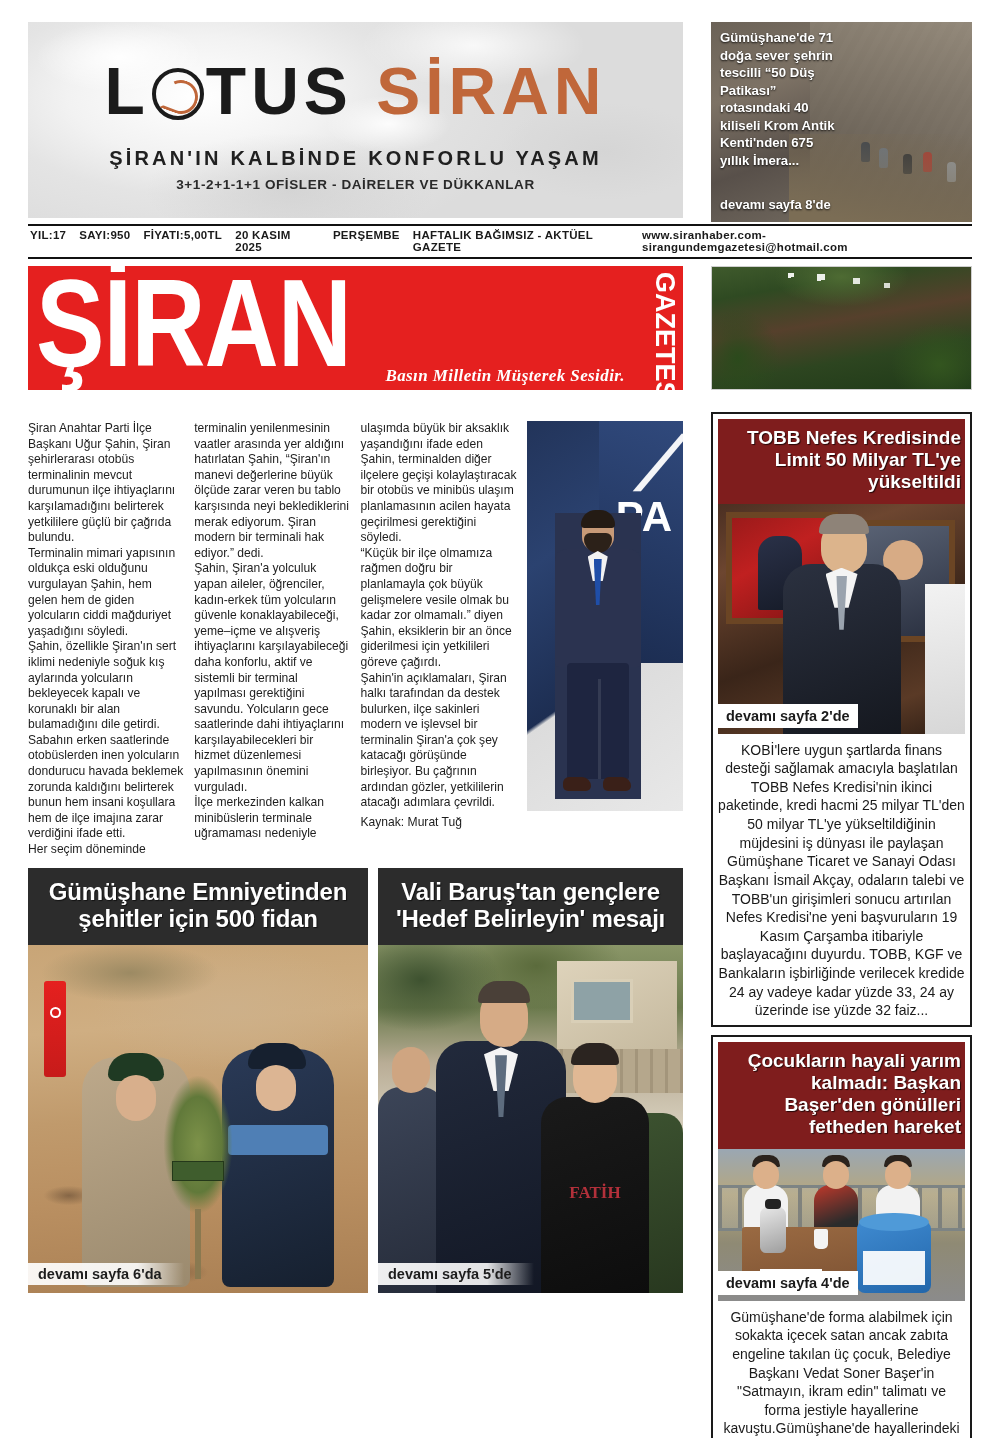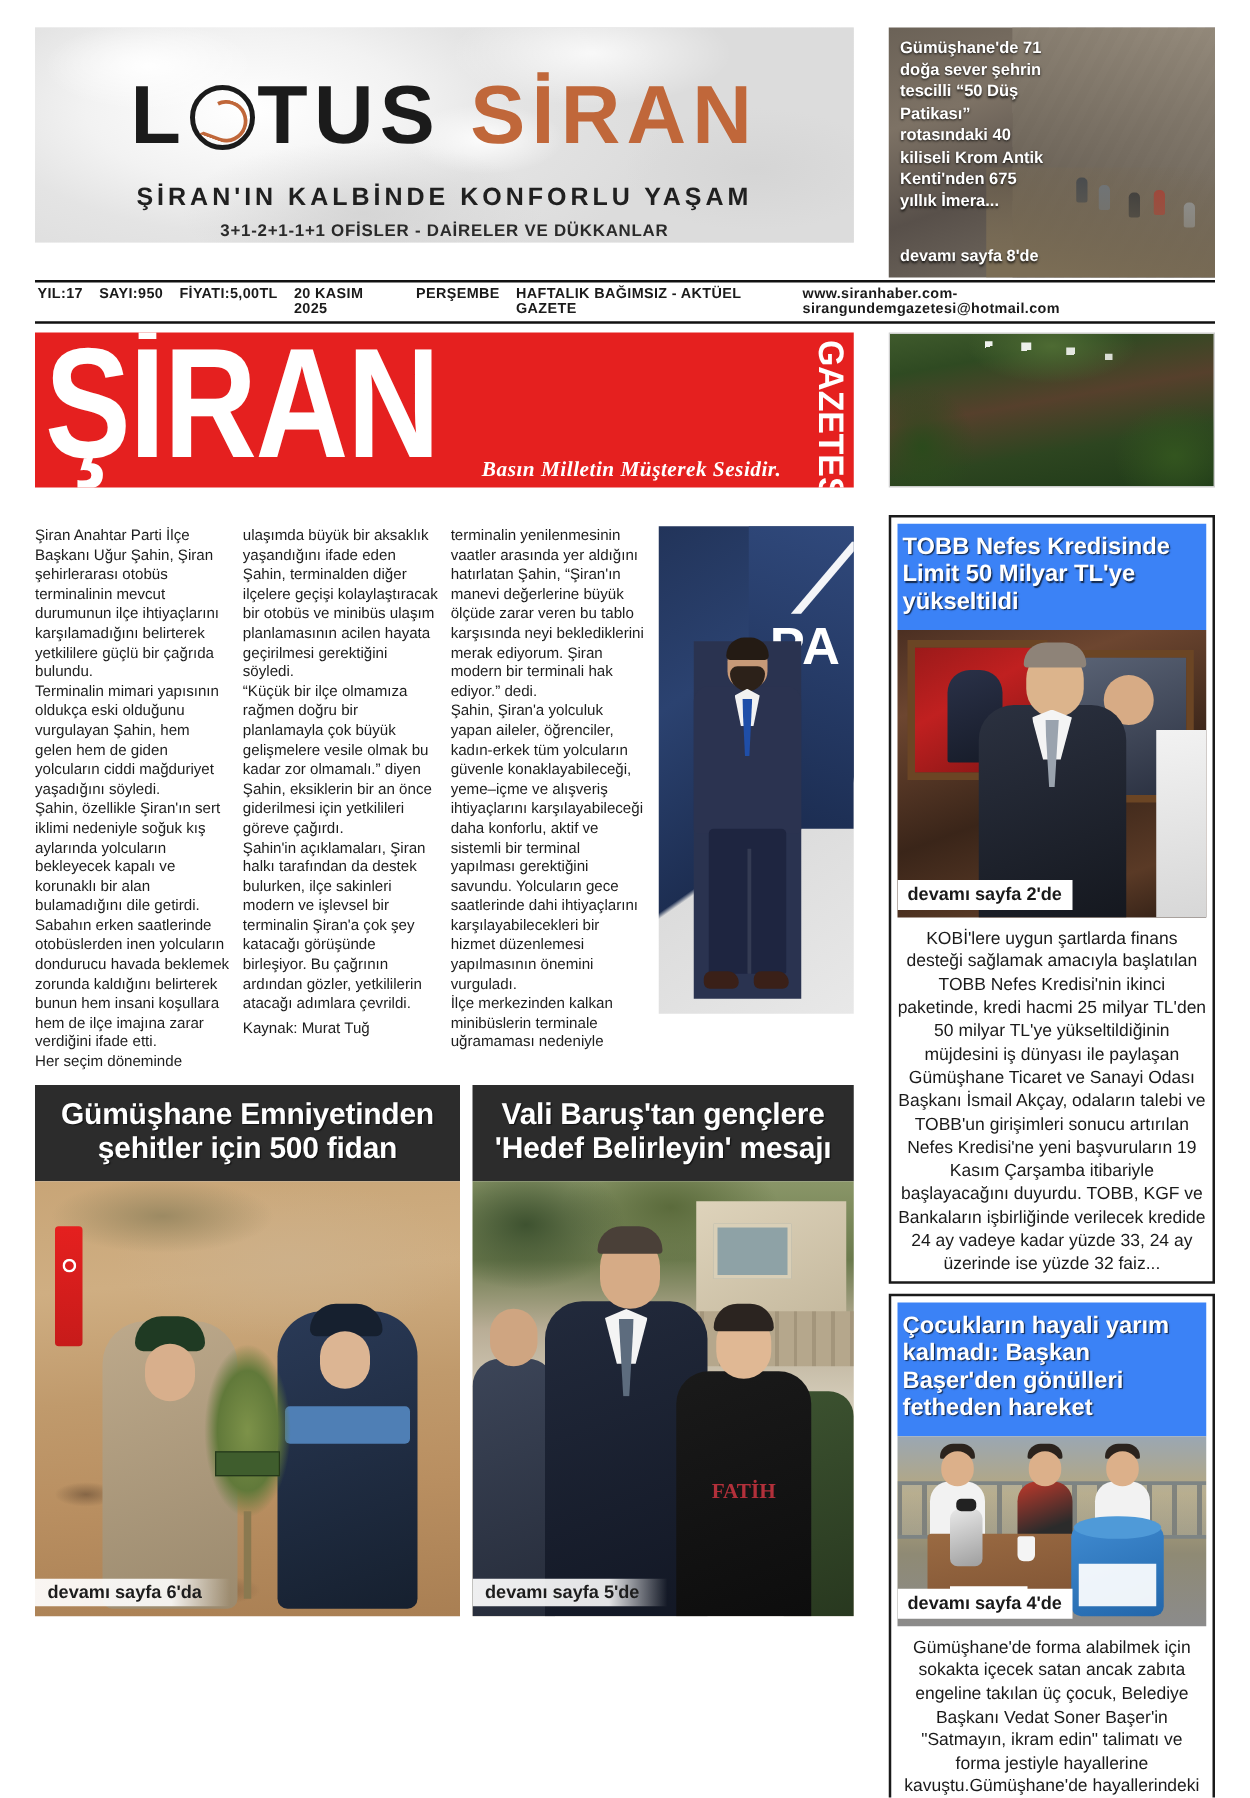--- a/index.html
+++ b/index.html
@@ -9,21 +9,21 @@
     background: #ffffff;
     font-family: "Liberation Sans", sans-serif;
     overflow: hidden;
     position: relative;
   }
   .page { width: 1000px; height: 1438px; position: relative; padding: 0 28px; }
 
   
   .top-row { display: flex; gap: 0; height: 218px; padding-top: 22px; }
   .ad-banner {
-    width: 655px; height: 172px; position: relative;
+    width: 655px; height: 196px; position: relative;
     background:
       radial-gradient(ellipse 340px 160px at 26% 38%, #ffffff 0%, #f2f2f2 38%, #e4e4e4 62%, #dcdcdc 100%),
       linear-gradient(128deg, #e9e9e9 0%, #f6f6f6 22%, #e0e0e0 45%, #f3f3f3 68%, #dedede 100%);
     overflow: hidden;
   }
   .ad-banner::before {
     content:""; position:absolute; inset:0;
     background:
       radial-gradient(ellipse 120px 50px at 14% 18%, rgba(255,255,255,.95), transparent 70%),
       radial-gradient(ellipse 160px 60px at 68% 12%, rgba(255,255,255,.8), transparent 70%),
@@ -254,22 +254,22 @@
   .v-boy .face{position:absolute;left:32px;top:-46px;width:44px;height:52px;border-radius:22px;background:#e0b894;}
   .v-boy .hair{position:absolute;left:30px;top:-54px;width:48px;height:22px;border-radius:24px 24px 4px 4px;background:#2b2420;}
   .v-boy .logo{position:absolute;left:50%;transform:translateX(-50%);top:86px;color:#b2303a;font-size:17px;font-weight:800;font-family:"Liberation Serif",serif;}
   .v-side1{position:absolute;left:0;bottom:0;width:66px;height:206px;background:linear-gradient(160deg,#3c4558,#262c3a);border-radius:22px 22px 0 0;}
   .v-side1 .face{position:absolute;left:14px;top:-40px;width:38px;height:46px;border-radius:19px;background:#cfa581;}
   .v-side2{position:absolute;right:0;bottom:0;width:56px;height:180px;background:linear-gradient(160deg,#3c5230,#28381f);border-radius:20px 20px 0 0;}
 
   
   .rbox { border: 2px solid #1a1a1a; padding: 5px; }
   .rhead {
-    background: #3b82f6; color:#fff; font-weight:800; font-size: 19px;
-    line-height: 1.17; text-align:left; padding: 8px 4px 10px;
+    background: #7f1d1d; color:#fff; font-weight:800; font-size: 19px;
+    line-height: 1.17; text-align:right; padding: 8px 4px 10px;
     text-shadow: 1px 1px 1px rgba(0,0,0,.7);
   }
   .rphoto { position: relative; width:100%; overflow:hidden; }
   .rphoto.tobb { height: 230px;
     background: linear-gradient(160deg,#4b2f22 0%,#6d4630 22%,#3a2519 56%,#5a3a26 82%,#2d1d14 100%); }
   .tobb-frame{position:absolute;left:8px;top:8px;width:112px;height:112px;border:6px solid #6b4524;background:linear-gradient(150deg,#9b1a1a 0%,#c02020 40%,#7e1414 100%);}
   .tobb-frame::after{content:"";position:absolute;left:26px;top:18px;width:44px;height:74px;background:linear-gradient(160deg,#2a3148,#161b28);border-radius:18px 18px 2px 2px;}
   .tobb-frame2{position:absolute;right:10px;top:16px;width:108px;height:122px;border:6px solid #6b4524;background:linear-gradient(160deg,#5a6375,#2a3040);}
   .tobb-frame2::after{content:"";position:absolute;left:30px;top:14px;width:40px;height:40px;border-radius:20px;background:#d7ab85;}
   .tobb-man{position:absolute;left:50%;transform:translateX(-50%);bottom:0;width:118px;height:170px;background:linear-gradient(160deg,#2b3140,#15181f);border-radius:28px 28px 0 0;}
@@ -363,29 +363,29 @@
   <div class="main-grid">
 
     <div class="left-col">
 
 
       <div class="lead-body">
         <div class="col-txt" style="white-space:pre-line">Şiran Anahtar Parti İlçe Başkanı Uğur Şahin, Şiran şehirlerarası otobüs terminalinin mevcut durumunun ilçe ihtiyaçlarını karşılamadığını belirterek yetkililere güçlü bir çağrıda bulundu.
 Terminalin mimari yapısının oldukça eski olduğunu vurgulayan Şahin, hem gelen hem de giden yolcuların ciddi mağduriyet yaşadığını söyledi.
 Şahin, özellikle Şiran'ın sert iklimi nedeniyle soğuk kış aylarında yolcuların bekleyecek kapalı ve korunaklı bir alan bulamadığını dile getirdi. Sabahın erken saatlerinde otobüslerden inen yolcuların dondurucu havada beklemek zorunda kaldığını belirterek bunun hem insani koşullara hem de ilçe imajına zarar verdiğini ifade etti.
 Her seçim döneminde</div>
+        <div class="col-txt" style="white-space:pre-line">terminalin yenilenmesinin vaatler arasında yer aldığını hatırlatan Şahin, “Şiran'ın manevi değerlerine büyük ölçüde zarar veren bu tablo karşısında neyi beklediklerini merak ediyorum. Şiran modern bir terminali hak ediyor.” dedi.
+Şahin, Şiran'a yolculuk yapan aileler, öğrenciler, kadın-erkek tüm yolcuların güvenle konaklayabileceği, yeme–içme ve alışveriş ihtiyaçlarını karşılayabileceği daha konforlu, aktif ve sistemli bir terminal yapılması gerektiğini savundu. Yolcuların gece saatlerinde dahi ihtiyaçlarını karşılayabilecekleri bir hizmet düzenlemesi yapılmasının önemini vurguladı.
+İlçe merkezinden kalkan minibüslerin terminale uğramaması nedeniyle</div>
         <div class="col-txt">
           <div style="white-space:pre-line">ulaşımda büyük bir aksaklık yaşandığını ifade eden Şahin, terminalden diğer ilçelere geçişi kolaylaştıracak bir otobüs ve minibüs ulaşım planlamasının acilen hayata geçirilmesi gerektiğini söyledi.
 “Küçük bir ilçe olmamıza rağmen doğru bir planlamayla çok büyük gelişmelere vesile olmak bu kadar zor olmamalı.” diyen Şahin, eksiklerin bir an önce giderilmesi için yetkilileri göreve çağırdı.
 Şahin'in açıklamaları, Şiran halkı tarafından da destek bulurken, ilçe sakinleri modern ve işlevsel bir terminalin Şiran'a çok şey katacağı görüşünde birleşiyor. Bu çağrının ardından gözler, yetkililerin atacağı adımlara çevrildi.</div>
           <div class="kaynak">Kaynak: Murat Tuğ</div>
         </div>
-        <div class="col-txt" style="white-space:pre-line">terminalin yenilenmesinin vaatler arasında yer aldığını hatırlatan Şahin, “Şiran'ın manevi değerlerine büyük ölçüde zarar veren bu tablo karşısında neyi beklediklerini merak ediyorum. Şiran modern bir terminali hak ediyor.” dedi.
-Şahin, Şiran'a yolculuk yapan aileler, öğrenciler, kadın-erkek tüm yolcuların güvenle konaklayabileceği, yeme–içme ve alışveriş ihtiyaçlarını karşılayabileceği daha konforlu, aktif ve sistemli bir terminal yapılması gerektiğini savundu. Yolcuların gece saatlerinde dahi ihtiyaçlarını karşılayabilecekleri bir hizmet düzenlemesi yapılmasının önemini vurguladı.
-İlçe merkezinden kalkan minibüslerin terminale uğramaması nedeniyle</div>
         <div class="lead-photo">
           <div class="glyphA">⟋</div>
           <div class="glyphP">PA</div>
           <div class="person">
             <div class="fig-body"></div>
             <div class="fig-legs"></div>
             <div class="fig-head"></div>
             <div class="fig-hair"></div>
             <div class="fig-beard"></div>
             <div class="fig-shirt"></div>

